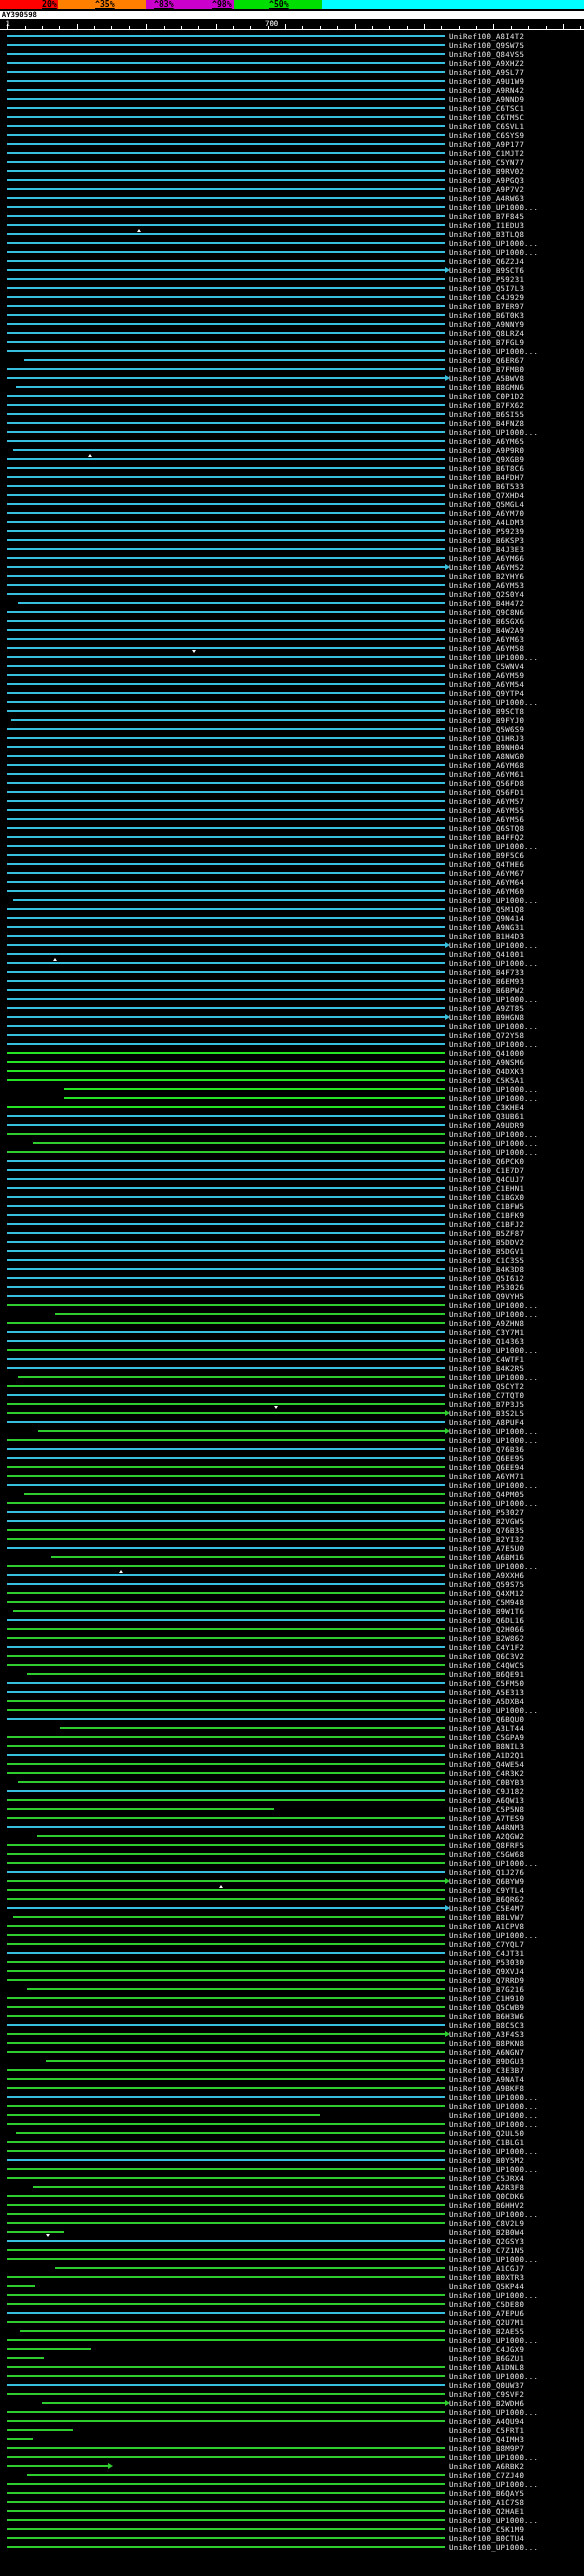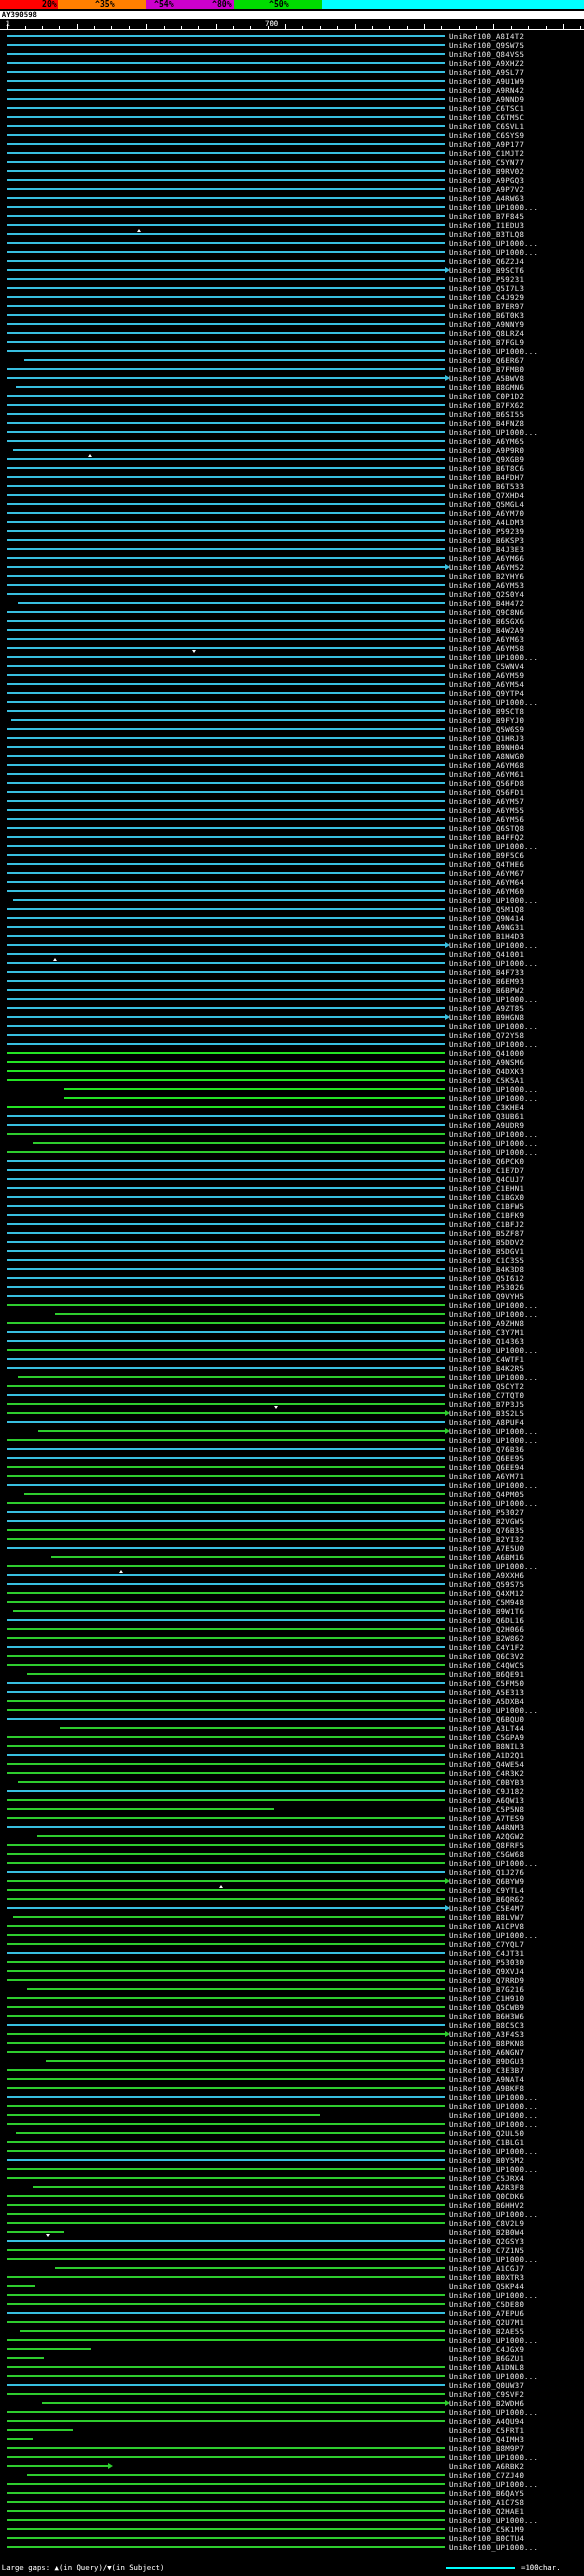--- a/index.html
+++ b/index.html
@@ -1,21 +1,21 @@
 <!DOCTYPE html>
 <html style="font-size:14.6px"><head>
 <meta charset="utf-8">
 <style>
   html,body{margin:0;padding:0;background:#000;}
   #canvas{position:relative;width:585px;height:2576px;background:#000;overflow:hidden;
           font-family:"DejaVu Sans Mono",monospace;}
   
   .key{position:absolute;top:0;left:0;width:585px;height:9.1px;display:flex;}
   .key-seg{height:9.1px;}
-  .key-label{position:absolute;top:0;height:14px;line-height:9.1px;font-size:8.2px;font-weight:bold;color:#000;white-space:pre;}
+  .key-label{position:absolute;top:0;height:14px;line-height:9.1px;font-size:8.2px;font-weight:bold;color:#000;white-space:pre;text-decoration:underline;}
   
   .querybar{position:absolute;top:11px;left:0;width:585px;height:8.2px;background:#ffffff;}
   .queryname{position:absolute;left:1.8px;top:0;line-height:8.2px;font-size:7.3px;font-weight:bold;color:#000;}
   
   .ruler{position:absolute;top:20px;left:0;width:585px;height:10px;}
   .ruler-line{position:absolute;left:0;bottom:0;width:585px;height:0.9px;background:#fff;}
   .tick{position:absolute;bottom:0.9px;width:0.9px;background:#fff;}
   .tick.minor{height:2.7px;}
   .tick.major{height:5.5px;}
   .ruler-label{position:absolute;top:0;font-size:7.3px;color:#fff;line-height:7.3px;}
@@ -45,22 +45,22 @@
   <div class="key" id="key">
       <div class="key-seg" style="width: 58px; background: rgb(255, 0, 0);"></div>
       <div class="key-seg" style="width: 88px; background: rgb(255, 127, 0);"></div>
       <div class="key-seg" style="width: 88px; background: rgb(204, 0, 204);"></div>
       <div class="key-seg" style="width: 88px; background: rgb(0, 221, 0);"></div>
       <div class="key-seg" style="width: 263px; background: rgb(0, 255, 255);"></div>
     </div>
   <div id="key-labels">
       <span class="key-label" style="left: 42px;">20%</span>
       <span class="key-label" style="left: 95px;">^35%</span>
-      <span class="key-label" style="left: 154px;">^54%</span>
-      <span class="key-label" style="left: 212px;">^80%</span>
+      <span class="key-label" style="left: 154px;">^83%</span>
+      <span class="key-label" style="left: 212px;">^98%</span>
       <span class="key-label" style="left: 269px;">^50%</span>
     </div>
 
   <div class="querybar">
     <span class="queryname">AY390598</span>
   </div>
 
   <div class="ruler" id="ruler">
     <div class="ruler-line"></div>
     <span class="ruler-label" style="left:5.5px">1</span>
@@ -1237,20 +1237,15 @@
       <div class="hit-row">
         <div class="hit-bar" style="left: 7.3px; width: 438px; background: rgb(46, 204, 46);"></div>
         <span class="hit-label">UniRef100_B0CTU4</span>
       </div>
       <div class="hit-row">
         <div class="hit-bar" style="left: 7.3px; width: 438px; background: rgb(46, 204, 46);"></div>
         <span class="hit-label">UniRef100_UP1000...</span>
       </div>
     </div>
 
-  <div class="legend">
-    <span class="legend-gaps">Large gaps: ▲(in Query)/▼(in Subject)</span>
-    <div class="scale-line" style="background: rgb(0, 255, 255);"></div>
-    <span class="scale-label">=100char.</span>
-  </div>
 
 </div>
 
 
 </body></html>

